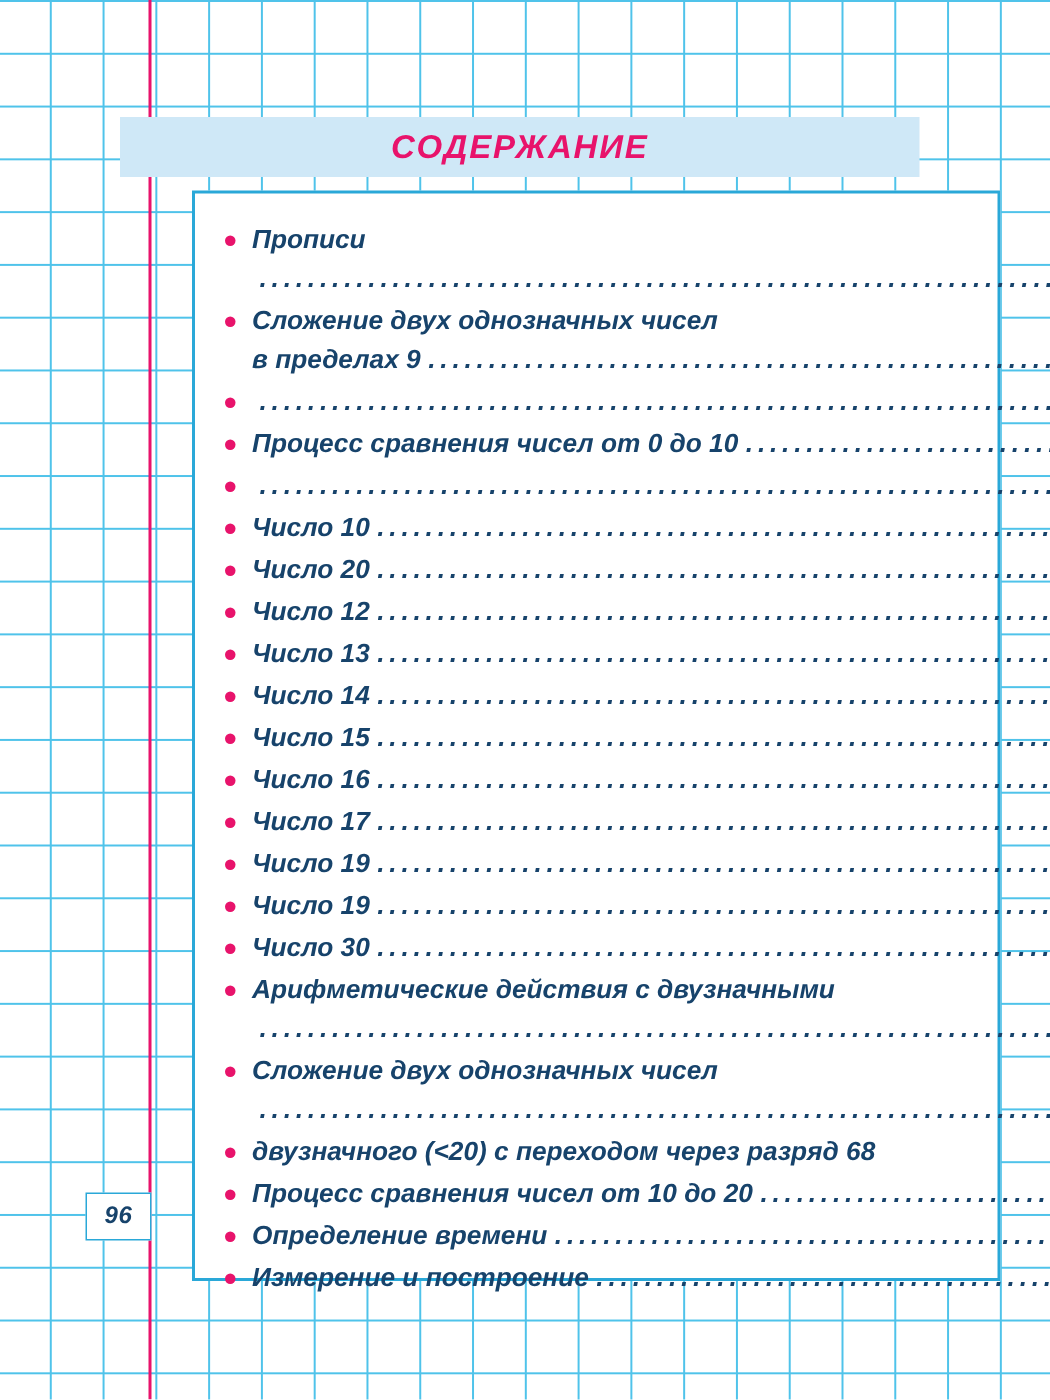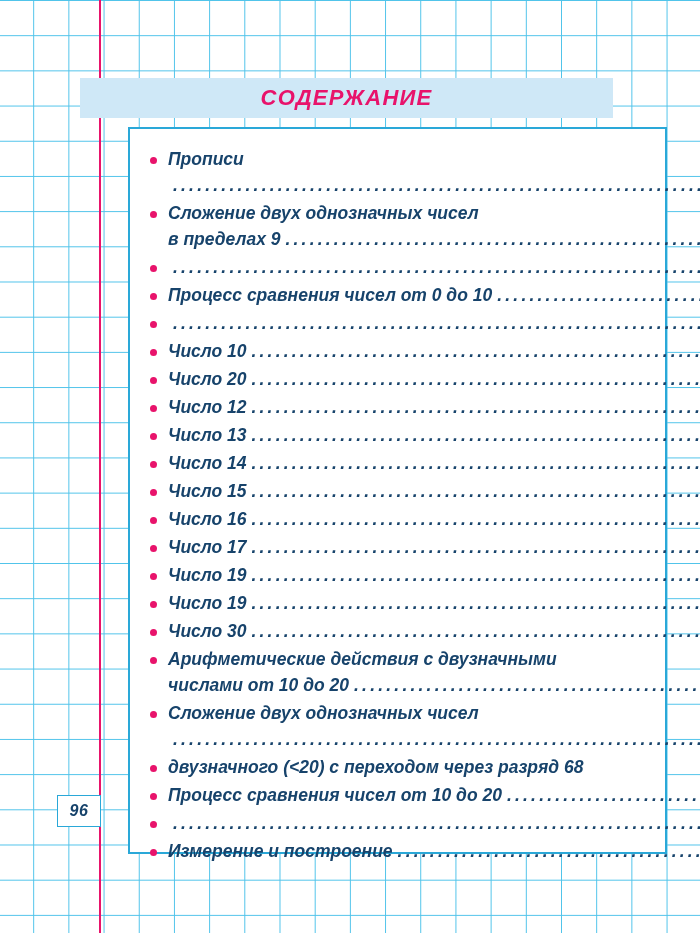--- a/index.html
+++ b/index.html
@@ -299,21 +299,20 @@
               <span class="label">Число 30</span>
               <span class="leader">................................................................................</span>
             </div>
           </div>
         </div>
         <div class="toc-item">
           <span class="bullet"></span>
           <div class="entry">
             <div class="cont-only">Арифметические действия с двузначными</div>
             <div class="line-row">
-              <span class="label">числами от 10 до 20</span>
               <span class="leader">................................................................................</span>
             </div>
           </div>
         </div>
         <div class="toc-item">
           <span class="bullet"></span>
           <div class="entry">
             <div class="cont-only">Сложение двух однозначных чисел</div>
             <div class="line-row">
               <span class="leader">................................................................................</span>
@@ -334,20 +333,21 @@
             <div class="line-row">
               <span class="label">Процесс сравнения чисел от 10 до 20</span>
               <span class="leader">................................................................................</span>
             </div>
           </div>
         </div>
         <div class="toc-item">
           <span class="bullet"></span>
           <div class="entry">
             <div class="line-row">
+              <span class="label">Определение времени</span>
               <span class="leader">................................................................................</span>
             </div>
           </div>
         </div>
         <div class="toc-item">
           <span class="bullet"></span>
           <div class="entry">
             <div class="line-row">
               <span class="label">Измерение и построение</span>
               <span class="leader">................................................................................</span>

